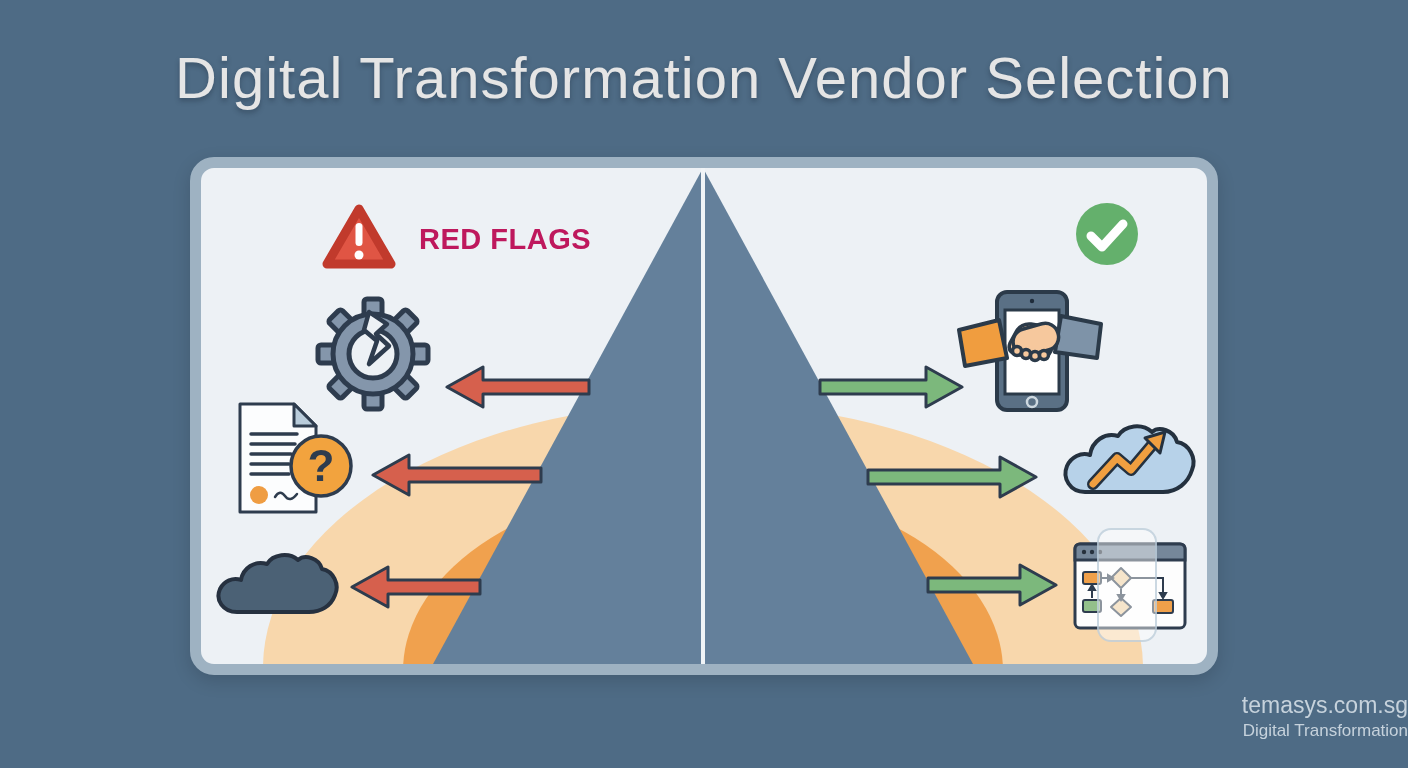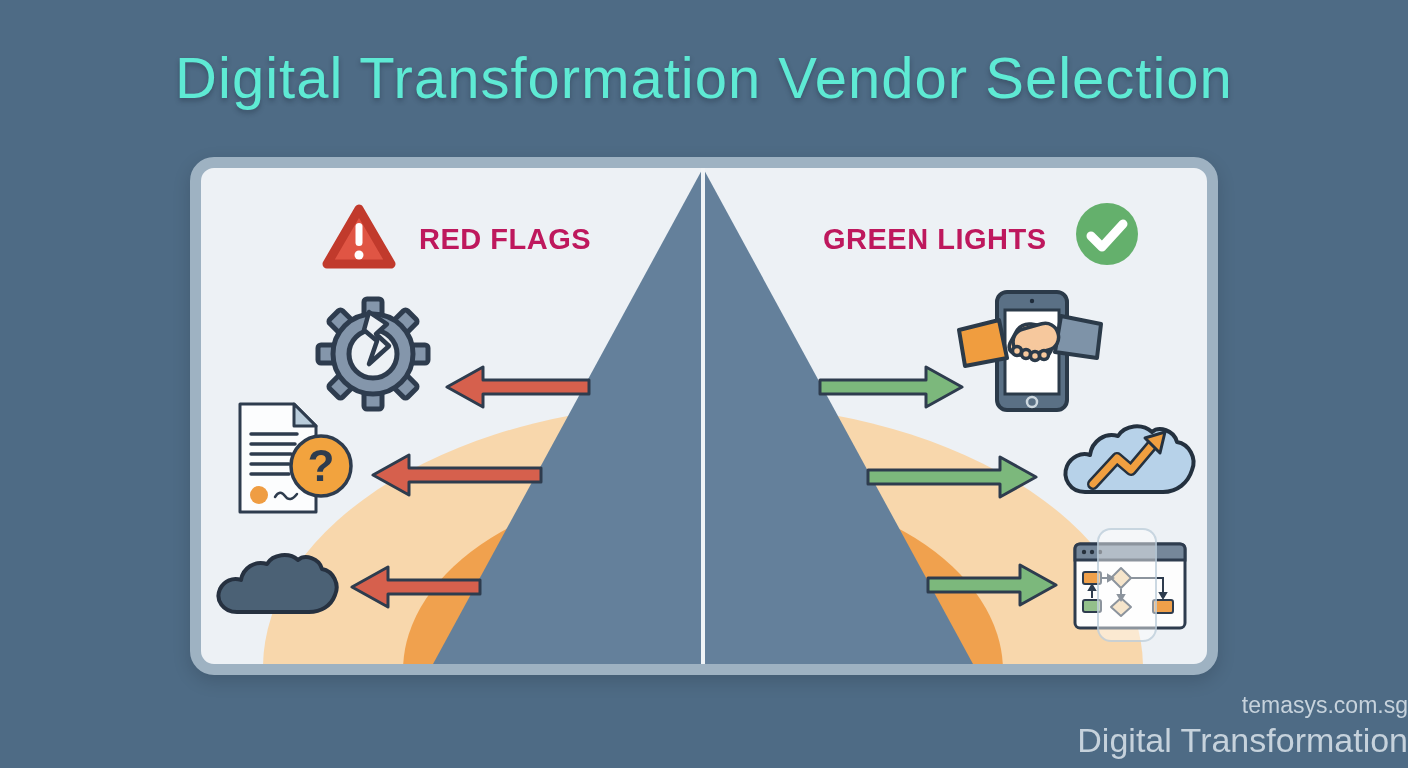--- a/index.html
+++ b/index.html
@@ -3,21 +3,21 @@
 <meta charset="utf-8">
 <style>
   html,body{margin:0;padding:0;}
   body{
     width:1408px;height:768px;overflow:hidden;position:relative;
     background:#4e6b85;
     font-family:"Liberation Sans", sans-serif;
   }
   .title{
     position:absolute;top:44px;left:0;width:1408px;text-align:center;
-    font-size:58px;font-weight:400;letter-spacing:1px;color:#5eead4;
+    font-size:58px;font-weight:400;letter-spacing:1px;color:#e5e5e5;
     text-shadow:0 3px 5px rgba(25,40,55,.38);
   }
   .panel{
     position:absolute;left:190px;top:157px;width:1028px;height:518px;
     box-sizing:border-box;border:11px solid #9eb2c2;border-radius:24px;
     background:#edf1f5;box-shadow:0 6px 18px rgba(0,0,0,.15);
   }
   .panel-content{position:absolute;inset:0;overflow:hidden;border-radius:12px;}
   .arch{position:absolute;border-radius:50%;}
   .arch-outer{left:62px;top:235px;width:880px;height:530px;background:#f8d7ac;}
@@ -28,21 +28,21 @@
     position:absolute;top:49px;font-size:29px;line-height:44px;font-weight:700;
     letter-spacing:.5px;color:#be185d;white-space:nowrap;
   }
   .hdr-left{left:218px;}
   .hdr-right{left:622px;}
   .abs{position:absolute;}
   .footer-line{
     position:absolute;left:0;width:1408px;text-align:right;color:#c6d2dc;
   }
   .footer-1{top:692px;font-size:23px;}
-  .footer-2{top:721px;font-size:34px;}
+  .footer-2{top:721px;font-size:17px;}
   .glass-overlay{
     position:absolute;left:896px;top:360px;width:56px;height:110px;
     background:rgba(255,255,255,.45);border:2px solid rgba(175,195,210,.65);
     border-radius:14px;
   }
 </style>
 </head>
 <body>
 
 <div class="title">Digital Transformation Vendor Selection</div>
@@ -57,21 +57,20 @@
       <polygon points="502,0 232,496 772,496" fill="#64809b"></polygon>
     </svg>
     <div class="divider"></div>
 
     <svg class="abs" style="left:118px;top:33px;" width="80" height="72">
       <polygon points="40,8 72,63 8,63" fill="#e05544" stroke="#c13a2c" stroke-width="9" stroke-linejoin="round"></polygon>
       <rect x="36.5" y="22" width="7" height="23" rx="3.5" fill="#ffffff"></rect>
       <circle cx="40" cy="54" r="4.5" fill="#ffffff"></circle>
     </svg>
     <div class="hdr-label hdr-left">RED FLAGS</div>
-    <div class="hdr-label hdr-right">GREEN LIGHTS</div>
     <svg class="abs" style="left:872px;top:32px;" width="68" height="68">
       <circle cx="34" cy="34" r="31" fill="#64b06c"></circle>
       <path d="M18,36 L29,47 L50,24" fill="none" stroke="#ffffff" stroke-width="9" stroke-linecap="round" stroke-linejoin="round"></path>
     </svg>
 
     <svg class="abs" style="left:110px;top:124px;" width="124" height="124">
       <g stroke="#2e3c4e" stroke-width="5" fill="#8496ab" stroke-linejoin="round">
         <g>
           <rect x="53" y="7" width="18" height="18" rx="3"></rect>
           <rect x="53" y="7" width="18" height="18" rx="3" transform="rotate(45 62 62)"></rect>

